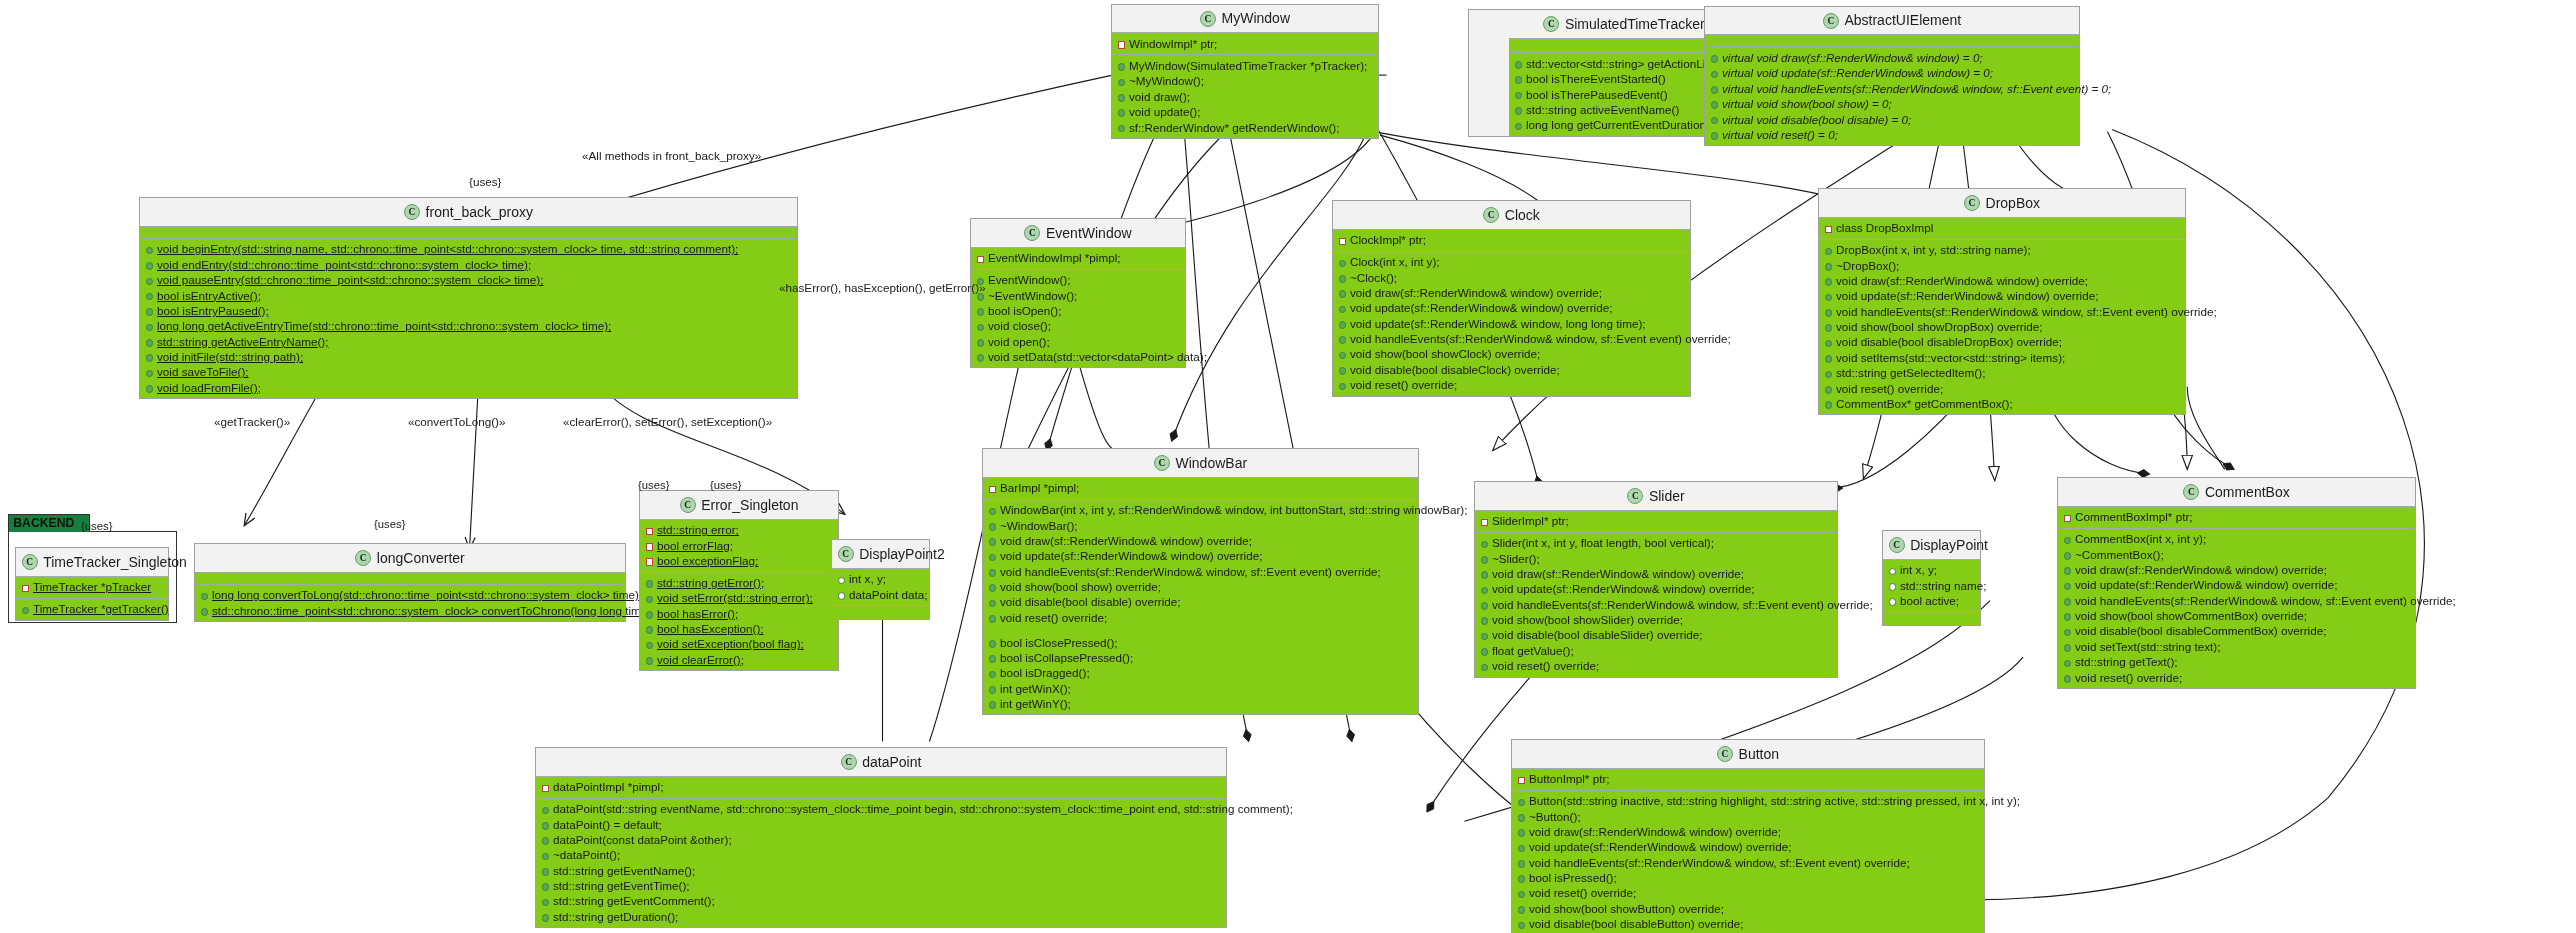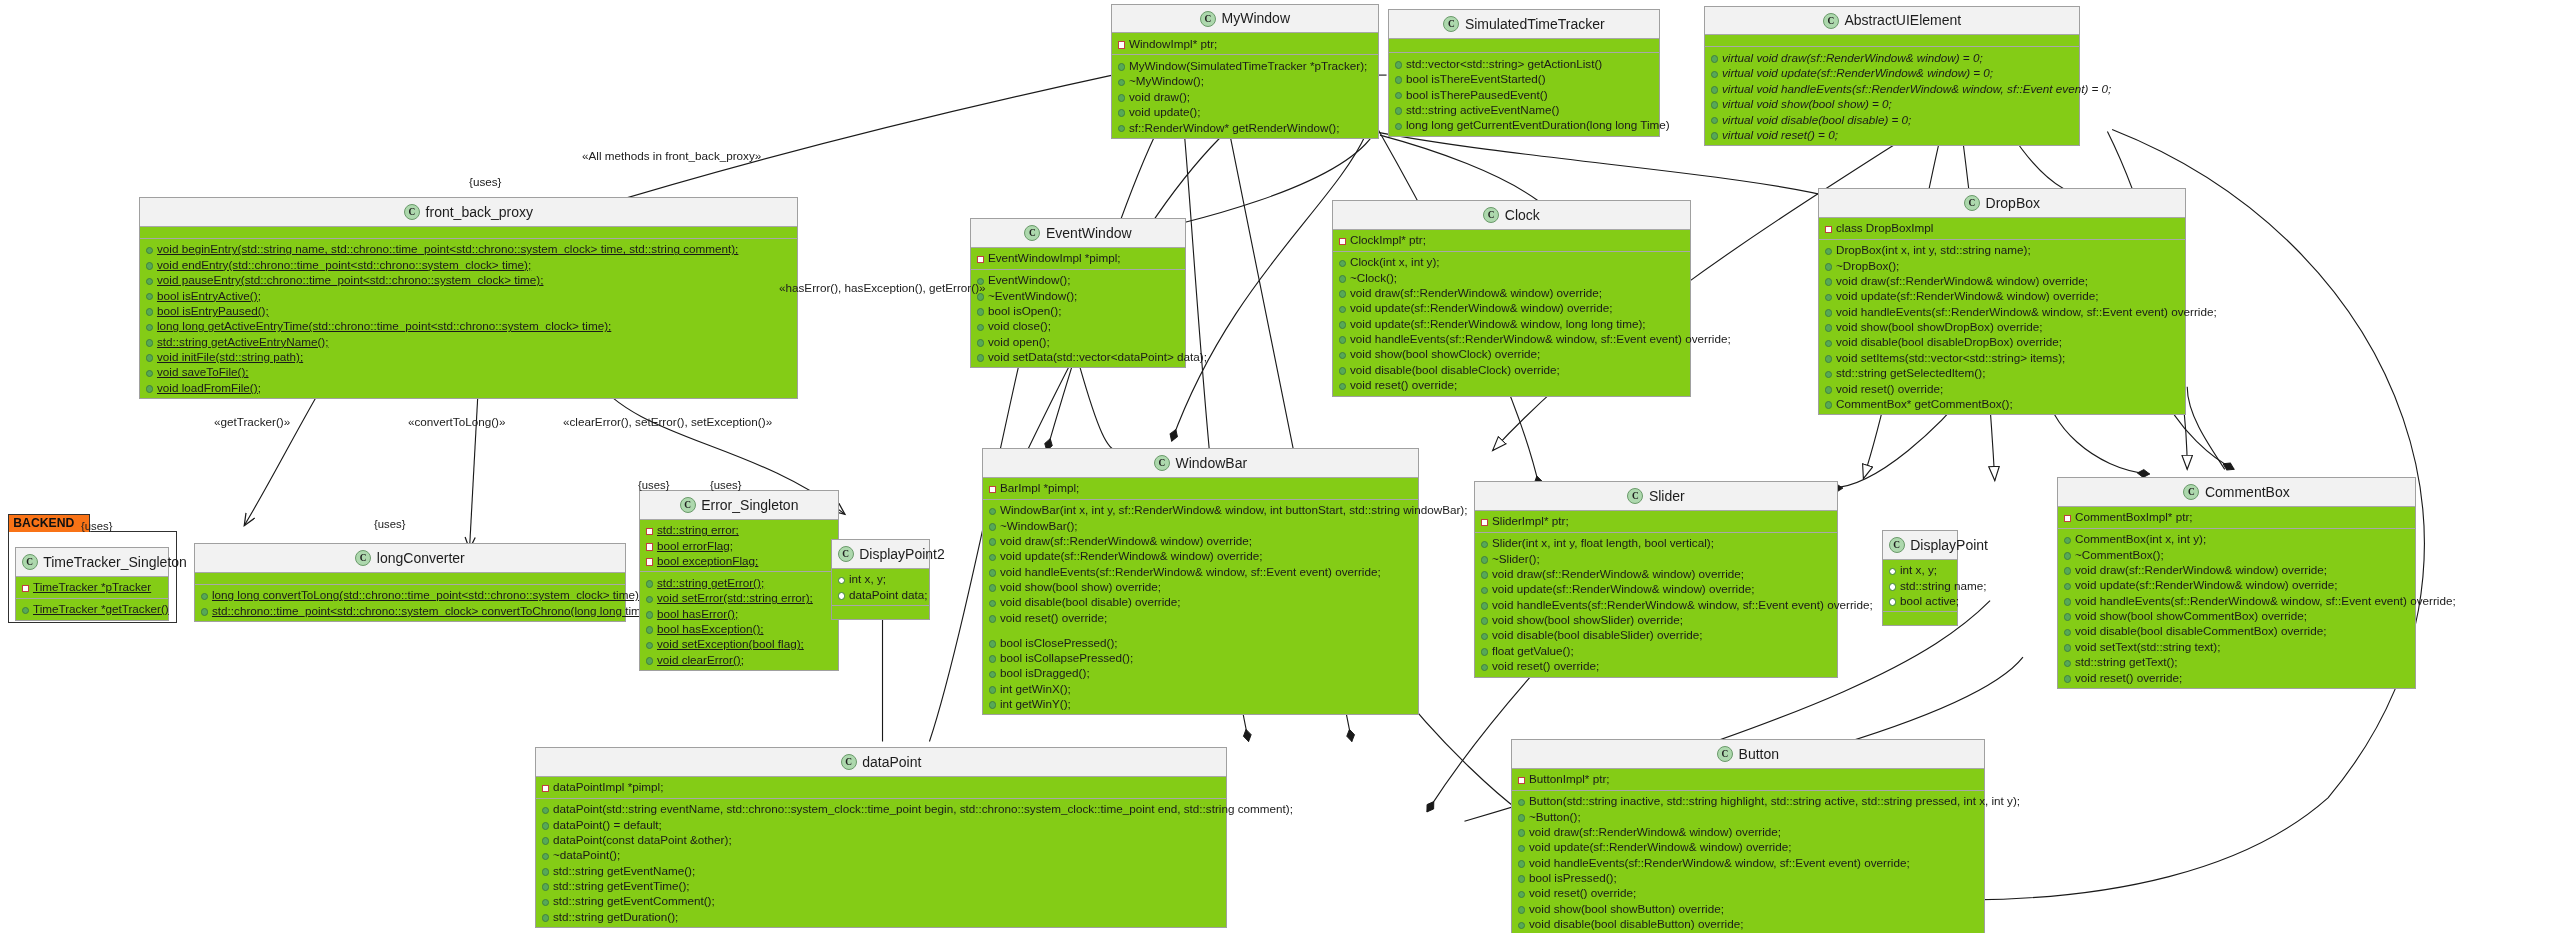--- a/index.html
+++ b/index.html
@@ -27,21 +27,21 @@
   .uml .row .vis{flex:0 0 auto;width:11.3px;display:inline-block;text-align:left;position:relative;top:0.9px;}
   .vis .dotpub{display:inline-block;width:5.6px;height:5.6px;border-radius:50%;background:#57a957;
                border:0.9px solid #3f7f3f;}
   .vis .dotprot{display:inline-block;width:5.6px;height:5.6px;border-radius:50%;background:#ffffff;
                border:0.9px solid #3f7f3f;}
   .vis .sqpriv{display:inline-block;width:5.6px;height:5.6px;background:#ffffff;border:0.9px solid #c04040;}
   .uml .blank{height:9.4px;}
 
   .pkg{position:absolute;border:0.9px solid #303030;background:#ffffff;box-sizing:border-box;}
   .pkg .tab{position:absolute;left:-0.9px;top:-18px;height:18px;border:0.9px solid #303030;border-bottom:none;
-            background:#f97316;font-size:12.2px;font-weight:bold;color:#101010;padding:0.9px 15px 0.9px 4.7px;
+            background:#15803d;font-size:12.2px;font-weight:bold;color:#101010;padding:0.9px 15px 0.9px 4.7px;
             box-sizing:border-box;}
   .pkg .tab:after{content:"";position:absolute;right:-8.4px;top:-0.9px;width:0;height:0;
             border-left:8.4px solid #ffffff;border-bottom:18px solid transparent;}
 
   .elabel{position:absolute;font-size:11.7px;color:#202020;white-space:nowrap;}
   .elabel.small{font-size:11.3px;}
 </style>
 </head>
 <body>
 
@@ -134,21 +134,21 @@
           <span class="vis"><span class="dotpub"></span></span>
           <span class="txt">void update();</span>
         </div>
       <div class="row">
           <span class="vis"><span class="dotpub"></span></span>
           <span class="txt">sf::RenderWindow* getRenderWindow();</span>
         </div>
     </div>
   </div>
 
-  <div class="uml" style="left:1388px;top:9.4px;width:272px;">
+  <div class="uml" style="left:1468px;top:9.4px;width:272px;padding-left:40px;">
     <div class="hdr">
       <span class="cmark">C</span><span class="tname">SimulatedTimeTracker</span>
     </div>
     <div class="sect" style="height:7.5px;"></div>
     <div class="sect">
       <div class="row">
           <span class="vis"><span class="dotpub"></span></span>
           <span class="txt">std::vector&lt;std::string&gt; getActionList()</span>
         </div>
       <div class="row">
@@ -508,21 +508,21 @@
           <span class="vis"><span class="dotpub"></span></span>
           <span class="txt">float getValue();</span>
         </div>
       <div class="row">
           <span class="vis"><span class="dotpub"></span></span>
           <span class="txt">void reset() override;</span>
         </div>
     </div>
   </div>
 
-  <div class="uml" style="left:1882px;top:530px;width:76px;">
+  <div class="uml" style="left:1882px;top:530px;width:99px;">
     <div class="hdr">
       <span class="cmark">C</span><span class="tname">DisplayPoint</span>
     </div>
     <div class="sect">
       <div class="row">
           <span class="vis"><span class="dotprot"></span></span>
           <span class="txt">int x, y;</span>
         </div>
       <div class="row">
           <span class="vis"><span class="dotprot"></span></span>

